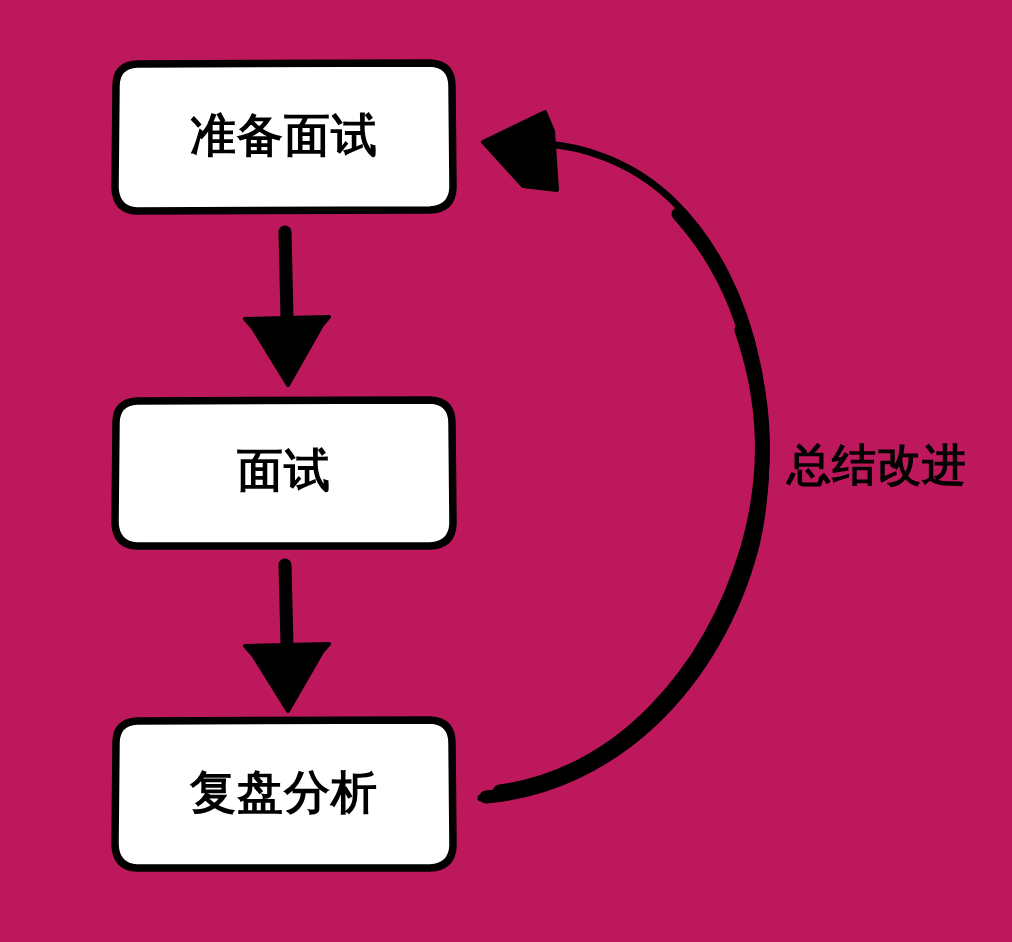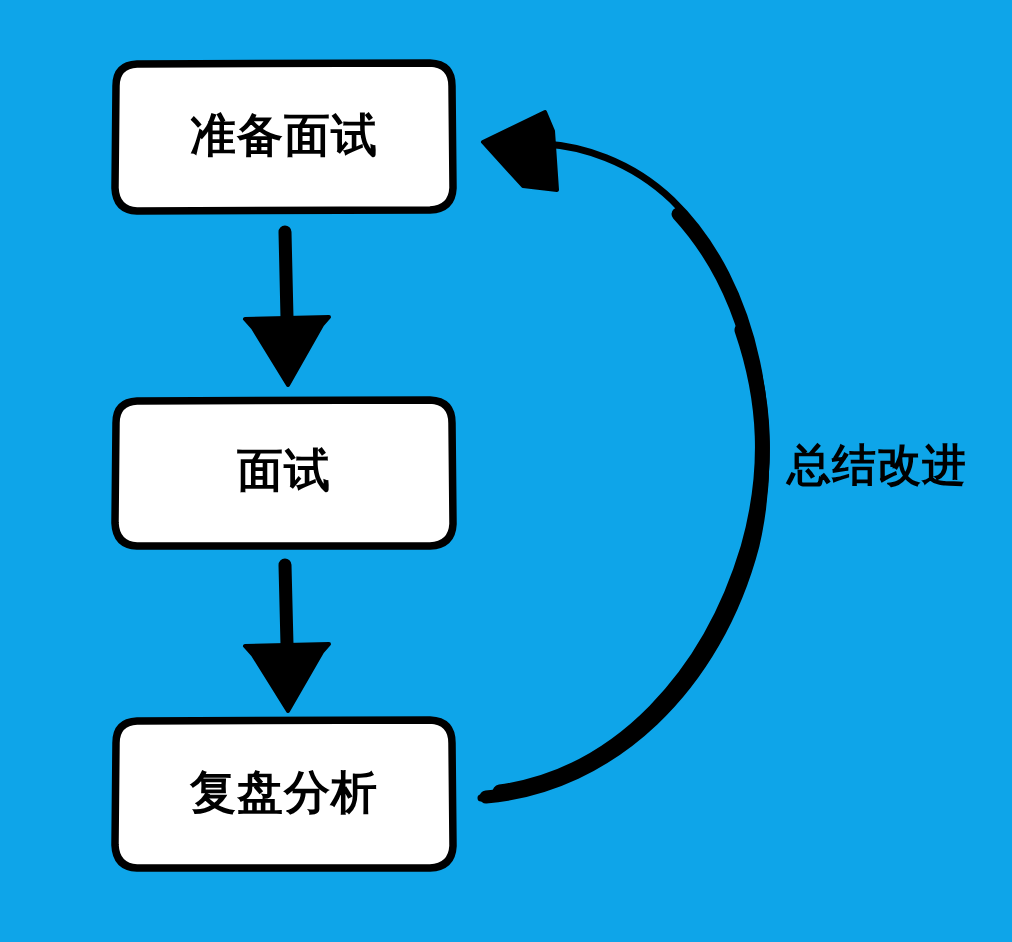--- a/index.html
+++ b/index.html
@@ -4,21 +4,21 @@
 <style>
   html, body {
     margin: 0;
     padding: 0;
     background: #ffffff;
   }
   #canvas {
     position: relative;
     width: 1012px;
     height: 942px;
-    background: #0ea5e9;
+    background: #be185d;
     overflow: hidden;
     font-family: "Liberation Sans", "DejaVu Sans", sans-serif;
     text-decoration: underline;
   }
   #diagram-svg {
     position: absolute;
     left: 0;
     top: 0;
     width: 1012px;
     height: 942px;

